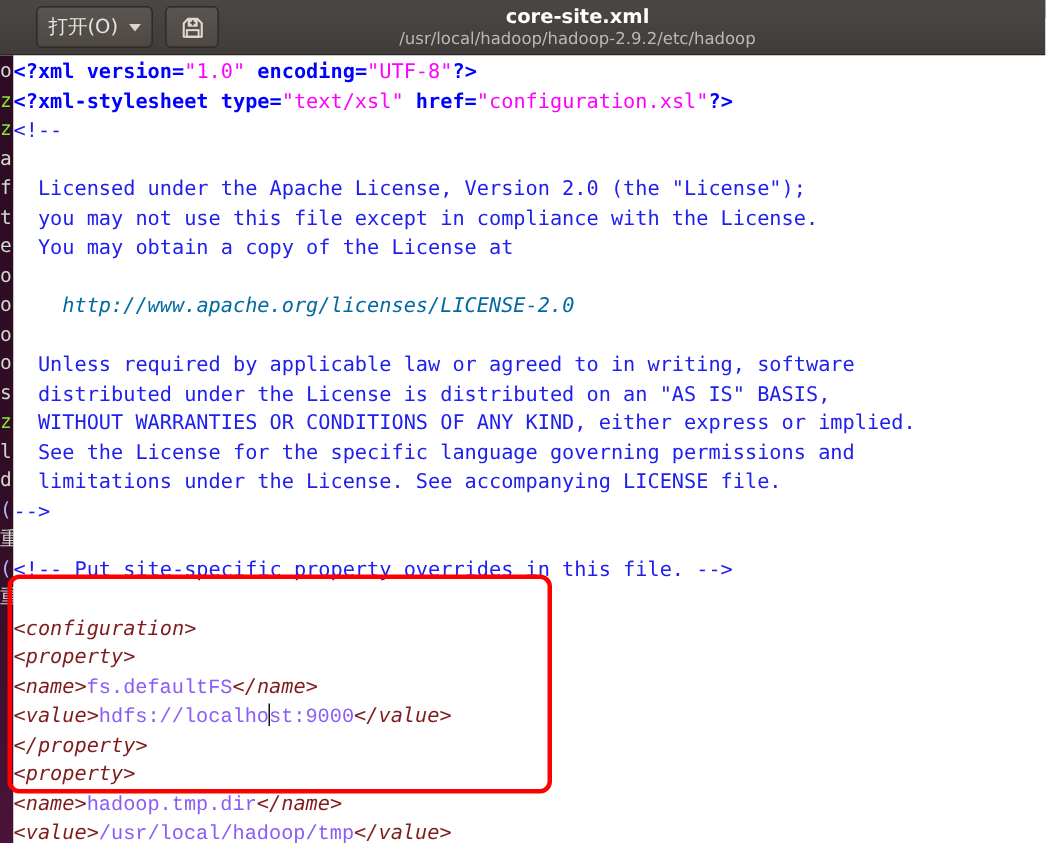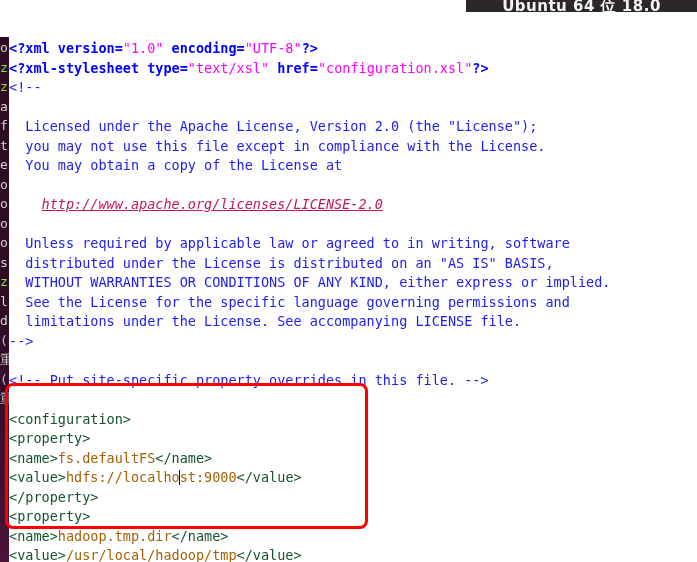--- a/index.html
+++ b/index.html
@@ -77,23 +77,23 @@
   }
   .code{
     position:absolute;left:0px;top:2px;
     font-family:"DejaVu Sans Mono","Liberation Mono",monospace;
     font-size:13.5px;line-height:19.5px;white-space:pre;
   }
   .ln{height:19.5px;white-space:pre;}
   .t-pi{color:#0000ff;font-weight:bold;}
   .t-attr{color:#ff00ff;}        
   .t-comment{color:#2020ee;}     
-  .t-link{color:#be185d;text-decoration:underline;font-style:italic;}
-  .t-tag{color:#14532d;}         
-  .t-text{color:#a16207;}        
+  .t-link{color:#0369a1;font-style:italic;}
+  .t-tag{color:#7f1d1d;font-style:italic;}         
+  .t-text{color:#8b5cf6;font-family:Liberation Mono, monospace;}        
 
   
   .caret-bar{
     display:inline-block;width:1px;height:15px;background:#111111;
     vertical-align:-3px;margin:0 -0.5px;
   }
 
   
   .annot-rect{
     position:absolute;left:5px;top:383px;width:363px;height:146px;
@@ -101,20 +101,44 @@
     pointer-events:none;
   }
 </style>
 </head>
 <body>
 
 <div class="screen">
 
   <div class="behind-window-title">Ubuntu 64 位 18.0</div>
 
+  <div class="headerbar">
+
+    <div class="hb-btn hb-open">
+      <span>打开(O)</span>
+      <span class="caret"></span>
+    </div>
+
+    <div class="hb-btn hb-save">
+      <span>
+        <svg width="17" height="17" viewBox="0 0 17 17" aria-hidden="true">
+          <path d="M2.5 14.5 V5.5 L5.5 2.5 H11.5 L14.5 5.5 V14.5 Z" fill="none" stroke="#ded9d4" stroke-width="1.4" stroke-linejoin="round"></path>
+          <rect x="5.2" y="2.6" width="6.6" height="5.2" fill="#ded9d4"></rect>
+          <rect x="7.9" y="3.5" width="1.2" height="3.4" fill="#4d4844"></rect>
+          <rect x="6.8" y="4.6" width="3.4" height="1.2" fill="#4d4844"></rect>
+          <rect x="4.6" y="10.1" width="7.8" height="4.4" fill="none" stroke="#ded9d4" stroke-width="1.3"></rect>
+        </svg>
+      </span>
+    </div>
+
+    <div class="hb-titles">
+      <div class="hb-title">core-site.xml</div>
+      <div class="hb-subtitle">/usr/local/hadoop/hadoop-2.9.2/etc/hadoop</div>
+    </div>
+  </div>
 
   <div class="behind-term">
       <div class="tline" style="top: 1px;">o</div>
       <div class="tline g" style="top: 20.5px;">z</div>
       <div class="tline g" style="top: 40px;">z</div>
       <div class="tline" style="top: 59.5px;">a</div>
       <div class="tline" style="top: 79px;">f</div>
       <div class="tline" style="top: 98.5px;">t</div>
       <div class="tline" style="top: 118px;">e</div>
       <div class="tline" style="top: 137.5px;">o</div>

